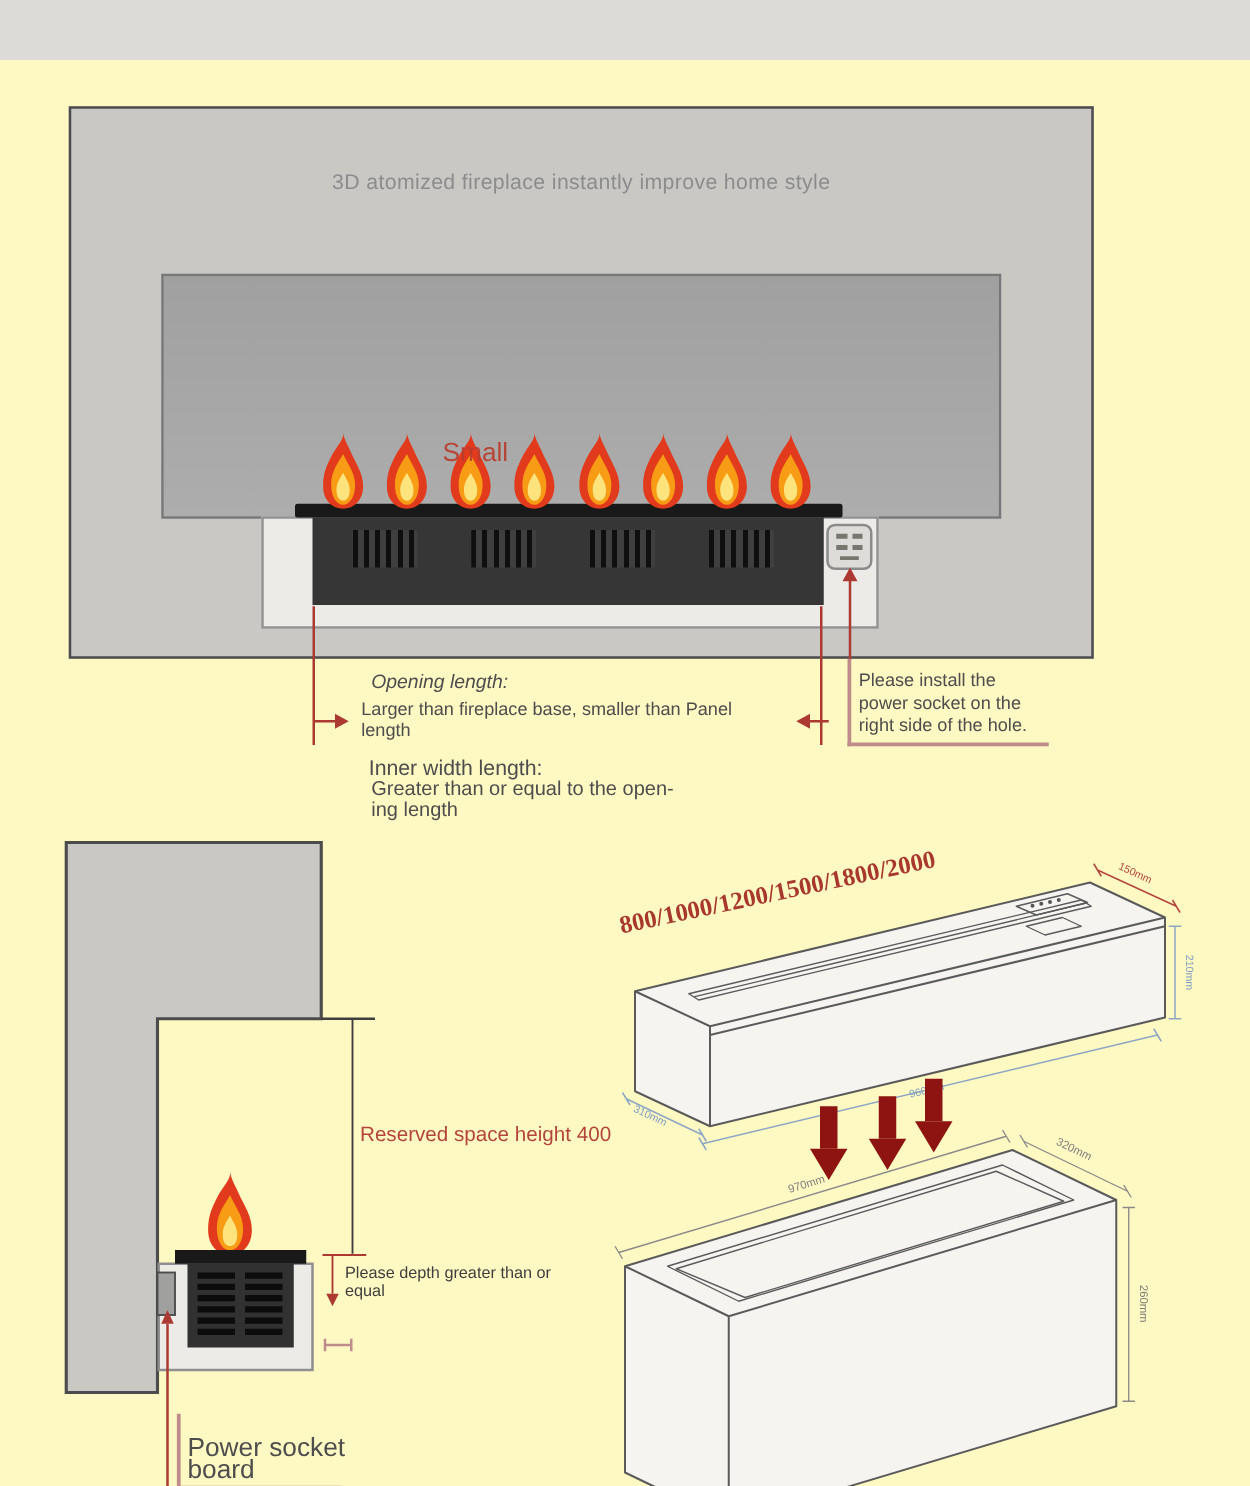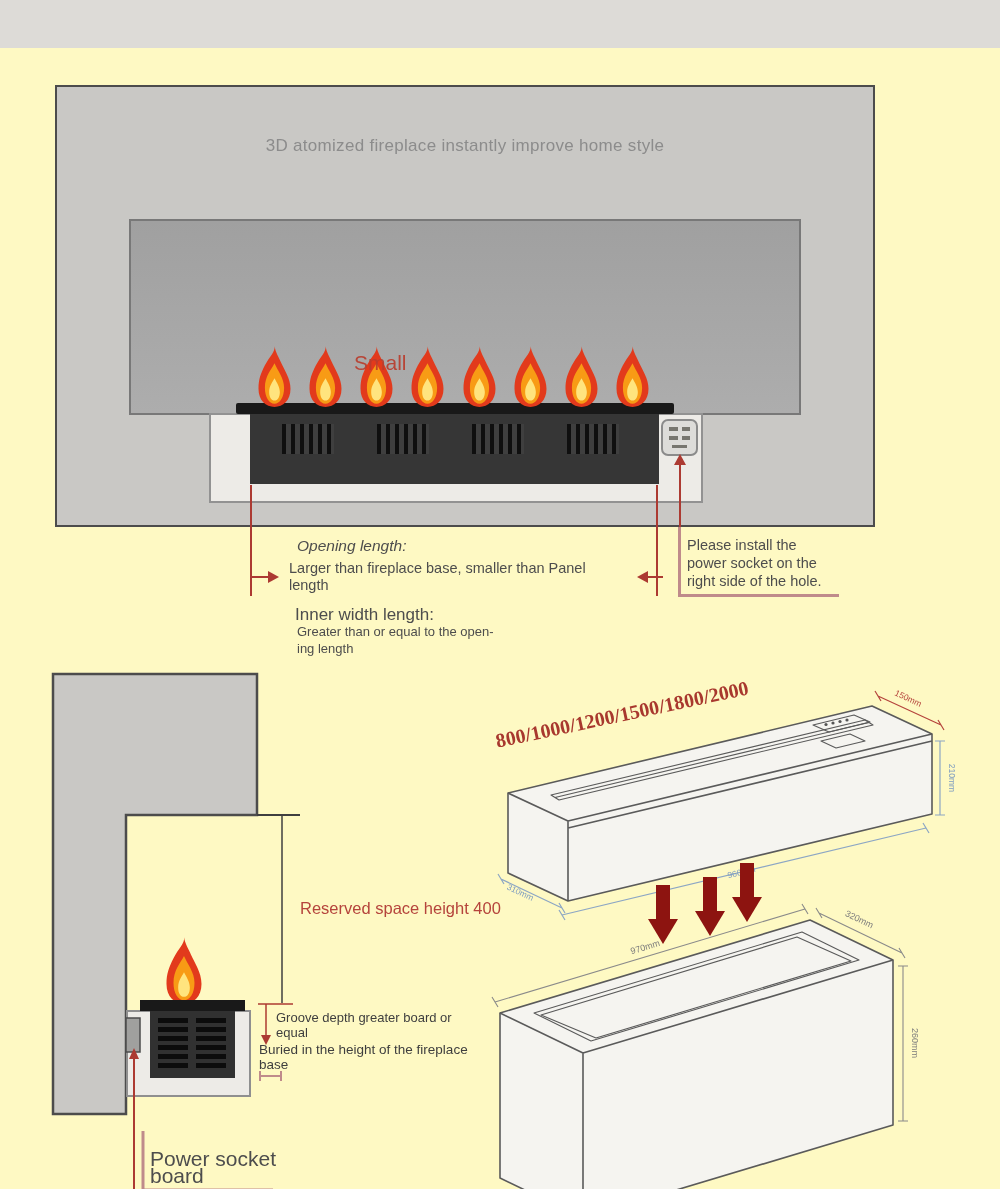--- a/index.html
+++ b/index.html
@@ -31,25 +31,25 @@
   .al-shaft{left:648px;top:528px;width:15px;}
   .head-right{width:0;height:0;border-top:6px solid transparent;border-bottom:6px solid transparent;border-left:11px solid #ac3a32;left:268px;top:523px;}
   .head-left{width:0;height:0;border-top:6px solid transparent;border-bottom:6px solid transparent;border-right:11px solid #ac3a32;left:637px;top:523px;}
   .head-up{width:0;height:0;border-left:6px solid transparent;border-right:6px solid transparent;border-bottom:11px solid #ac3a32;left:674px;top:406px;}
   .note-border-v{left:678px;top:479px;width:3px;height:70px;background:#bf8b8b;}
   .note-border-h{left:678px;top:546px;width:161px;height:3px;background:#bf8b8b;}
   .txt{color:#4d4d4d;white-space:pre-line;}
   .opening-heading{left:297px;top:489px;font-size:15.5px;font-style:italic;}
   .opening-body{left:289px;top:512px;font-size:14.5px;line-height:17px;}
   .inner-heading{left:295px;top:557px;font-size:17px;}
-  .inner-body{left:297px;top:575px;font-size:13px;line-height:17px;}
+  .inner-body{left:297px;top:575px;font-size:16px;line-height:17px;}
   .socket-note{left:687px;top:488px;font-size:14.5px;line-height:18px;}
   
   .side-svg{left:40px;top:615px;}
-  .reserved-label{left:300px;top:851px;font-size:16.5px;color:#b5443c;}
+  .reserved-label{left:288px;top:851px;font-size:16.5px;color:#b5443c;}
   .groove-note{left:276px;top:962px;font-size:13px;line-height:15px;color:#3e3e3e;white-space:pre-line;}
   .buried-note{left:259px;top:994px;font-size:13.5px;line-height:15px;color:#3e3e3e;white-space:pre-line;}
   .board-label{left:150px;top:1102px;font-size:21px;line-height:17px;color:#4d4d4d;white-space:pre-line;}
   
   .iso-svg{left:470px;top:615px;}
   .sizes-label{left:496px;top:682px;font-family:"Liberation Serif", serif;font-weight:700;font-size:20px;color:#a8382e;
                transform:rotate(-12deg);transform-origin:0 50%;white-space:nowrap;}
   .iso-line{stroke:#5a5a5a;stroke-width:1.6;fill:none;stroke-linejoin:round;}
   .iso-fill{fill:#f5f4f0;}
   .thin{stroke-width:1.1;}
@@ -164,24 +164,22 @@
       <line x1="220" y1="408" x2="220" y2="418"></line>
         <line x1="241" y1="408" x2="241" y2="418"></line>
     </g>
 
     <polygon points="94,385 89,396 99,396" fill="#ac3a32"></polygon>
     <line x1="94" y1="396" x2="94" y2="528" stroke="#ac3a32" stroke-width="2"></line>
     <polyline points="103,468 103,527 233,527" stroke="#bf8b8b" stroke-width="3" fill="none"></polyline>
   </svg>
 
   <div class="abs reserved-label">Reserved space height 400</div>
-  <div class="abs groove-note">Groove depth greater board or
+  <div class="abs groove-note">Please depth greater than or
 equal</div>
-  <div class="abs buried-note">Buried in the height of the fireplace
-base</div>
   <div class="abs board-label">Power socket
 board</div>
 
   <div class="abs sizes-label">800/1000/1200/1500/1800/2000</div>
 
   <svg class="abs iso-svg" width="530" height="574">
 
     <g>
       <polygon class="iso-fill" points="38,130 402,43 462,71 462,151 98,238 38,210" stroke="#5a5a5a" stroke-width="1.6" stroke-linejoin="round"></polygon>
       <path class="iso-line" d="M38 130 L98 158 L462 71 M98 158 L98 238 M98 165 L462 78"></path>

